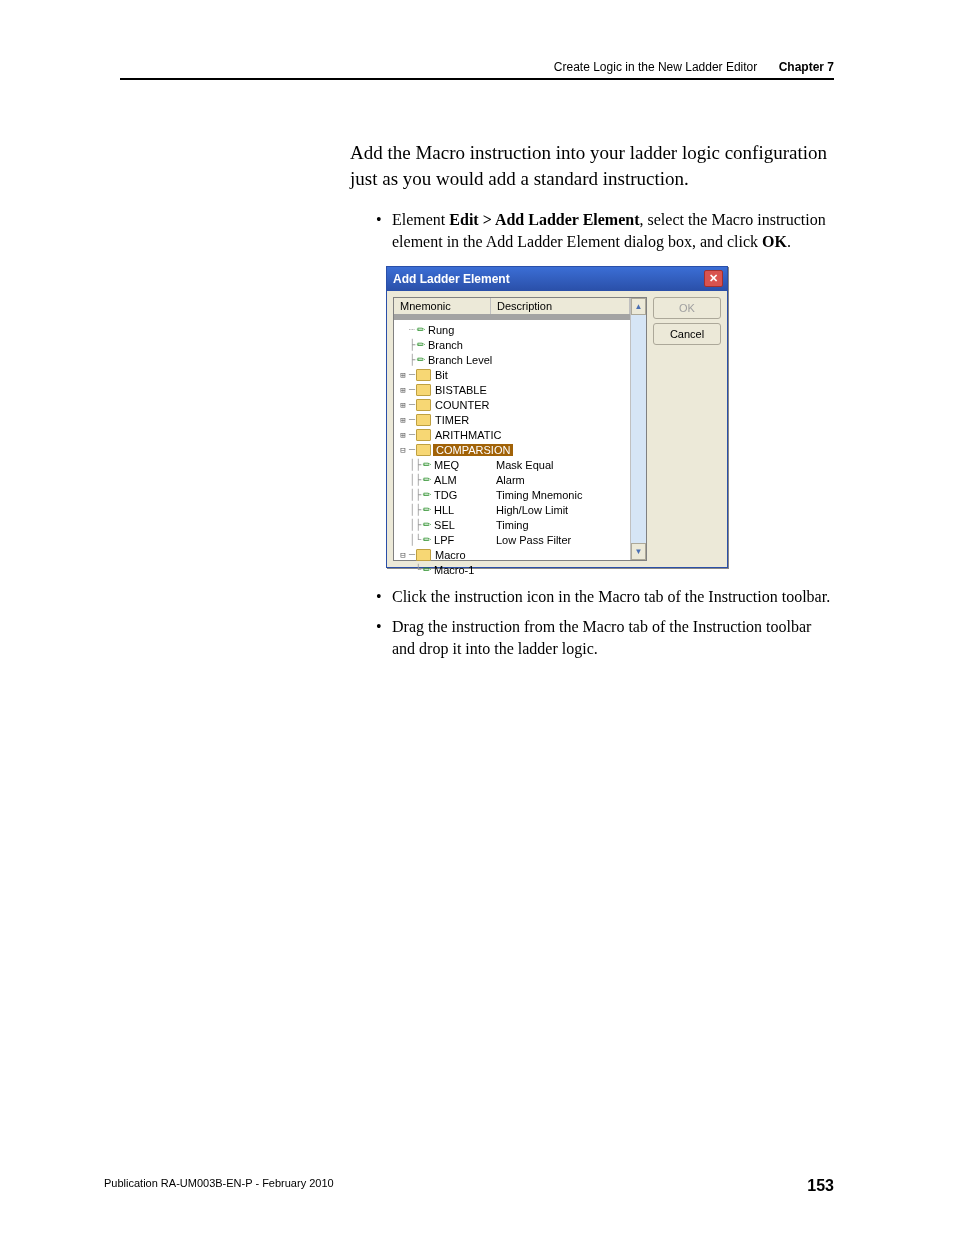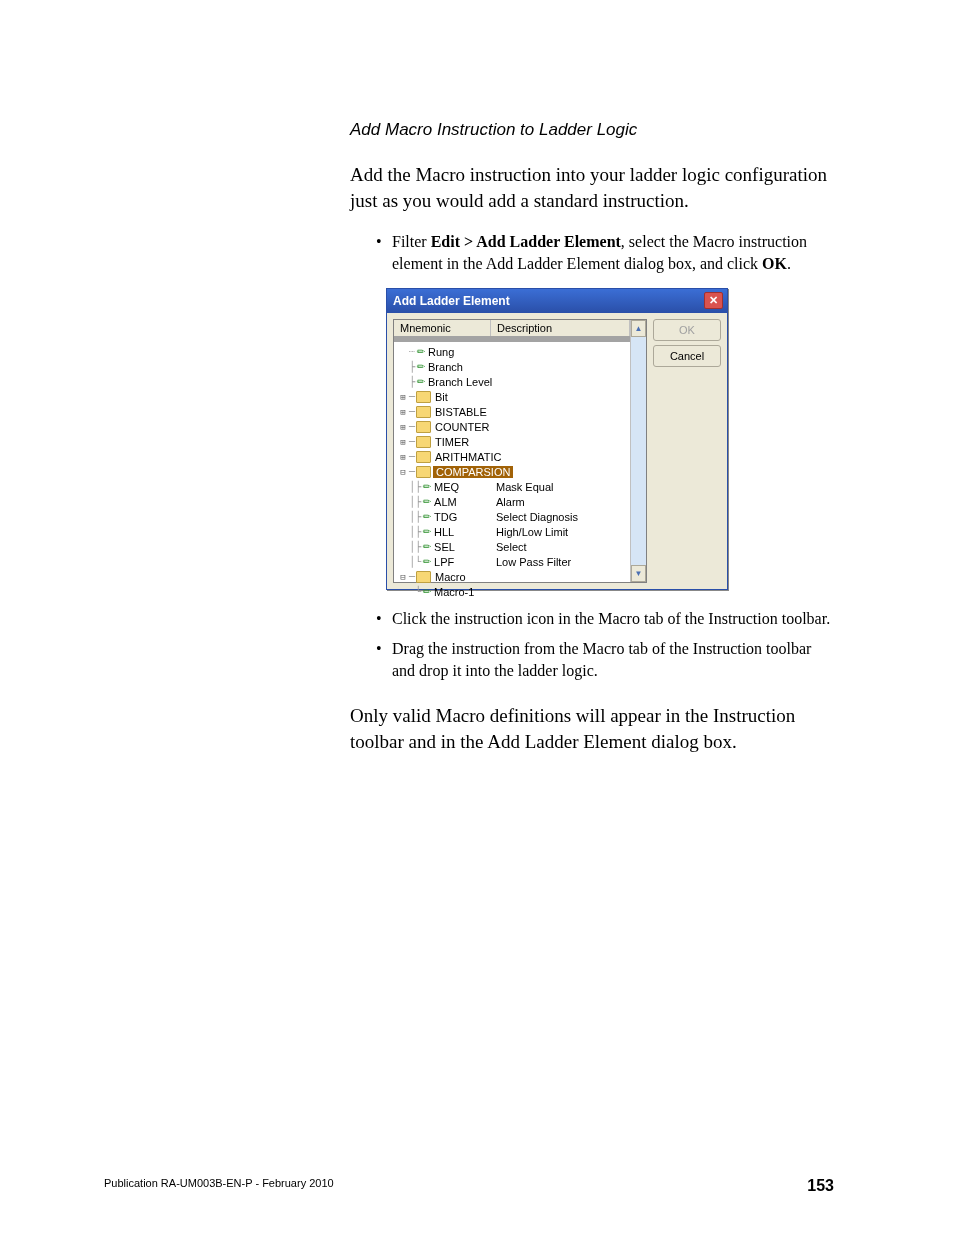--- a/index.html
+++ b/index.html
@@ -231,32 +231,35 @@
     font-weight: bold;
     font-size: 16px;
   }
   .trow-rel { position: relative; }
 </style>
 </head>
 <body>
 
 <div class="page">
 
+  <div class="header-line">
+    <span>Create Logic in the New Ladder Editor</span>
+    <span class="chapter">Chapter 7</span>
+  </div>
 
   <div class="content">
 
-    <div class="section-title">Add Macro Instruction to Ladder Logic</div>
 
     <div class="body-text">Add the Macro instruction into your ladder logic configuration just as you would add a standard instruction.</div>
 
     <div class="bullet-block">
       <div class="bullet-row">
         <div class="bullet-dot">•</div>
         <div class="bullet-text">
-          <span>Filter </span><b>Edit &gt; Add Ladder Element</b><span>, select the Macro instruction element in the Add Ladder Element dialog box, and click </span><b>OK</b><span>.</span>
+          <span>Element </span><b>Edit &gt; Add Ladder Element</b><span>, select the Macro instruction element in the Add Ladder Element dialog box, and click </span><b>OK</b><span>.</span>
         </div>
       </div>
     </div>
 
     <div class="dialog">
       <div class="titlebar">
         <span>Add Ladder Element</span>
         <span class="close-btn">✕</span>
       </div>
       <div class="dlg-body">
@@ -333,35 +336,35 @@
                   <span class="dash">│├</span>
                   <span class="pencil">✎</span>
                   <span class="lbl">ALM</span>
                   <span class="lbl2">Alarm</span>
                 </div>
               <div class="trow trow-rel">
                   <span class="exp"></span>
                   <span class="dash">│├</span>
                   <span class="pencil">✎</span>
                   <span class="lbl">TDG</span>
-                  <span class="lbl2">Select Diagnosis</span>
+                  <span class="lbl2">Timing Mnemonic</span>
                 </div>
               <div class="trow trow-rel">
                   <span class="exp"></span>
                   <span class="dash">│├</span>
                   <span class="pencil">✎</span>
                   <span class="lbl">HLL</span>
                   <span class="lbl2">High/Low Limit</span>
                 </div>
               <div class="trow trow-rel">
                   <span class="exp"></span>
                   <span class="dash">│├</span>
                   <span class="pencil">✎</span>
                   <span class="lbl">SEL</span>
-                  <span class="lbl2">Select</span>
+                  <span class="lbl2">Timing</span>
                 </div>
               <div class="trow trow-rel">
                   <span class="exp"></span>
                   <span class="dash">│└</span>
                   <span class="pencil">✎</span>
                   <span class="lbl">LPF</span>
                   <span class="lbl2">Low Pass Filter</span>
                 </div>
               <div class="trow">
                   <span class="exp">⊟</span>
@@ -394,21 +397,20 @@
       <div class="bullet-row" style="margin-bottom:8px;">
         <div class="bullet-dot">•</div>
         <div class="bullet-text">Click the instruction icon in the Macro tab of the Instruction toolbar.</div>
       </div>
       <div class="bullet-row">
         <div class="bullet-dot">•</div>
         <div class="bullet-text">Drag the instruction from the Macro tab of the Instruction toolbar and drop it into the ladder logic.</div>
       </div>
     </div>
 
-    <div class="body-text" style="margin-top:22px;">Only valid Macro definitions will appear in the Instruction toolbar and in the Add Ladder Element dialog box.</div>
 
   </div>
 
   <div class="footer">
     <span>Publication RA-UM003B-EN-P - February 2010</span>
     <span class="pg">153</span>
   </div>
 
 </div>
 

